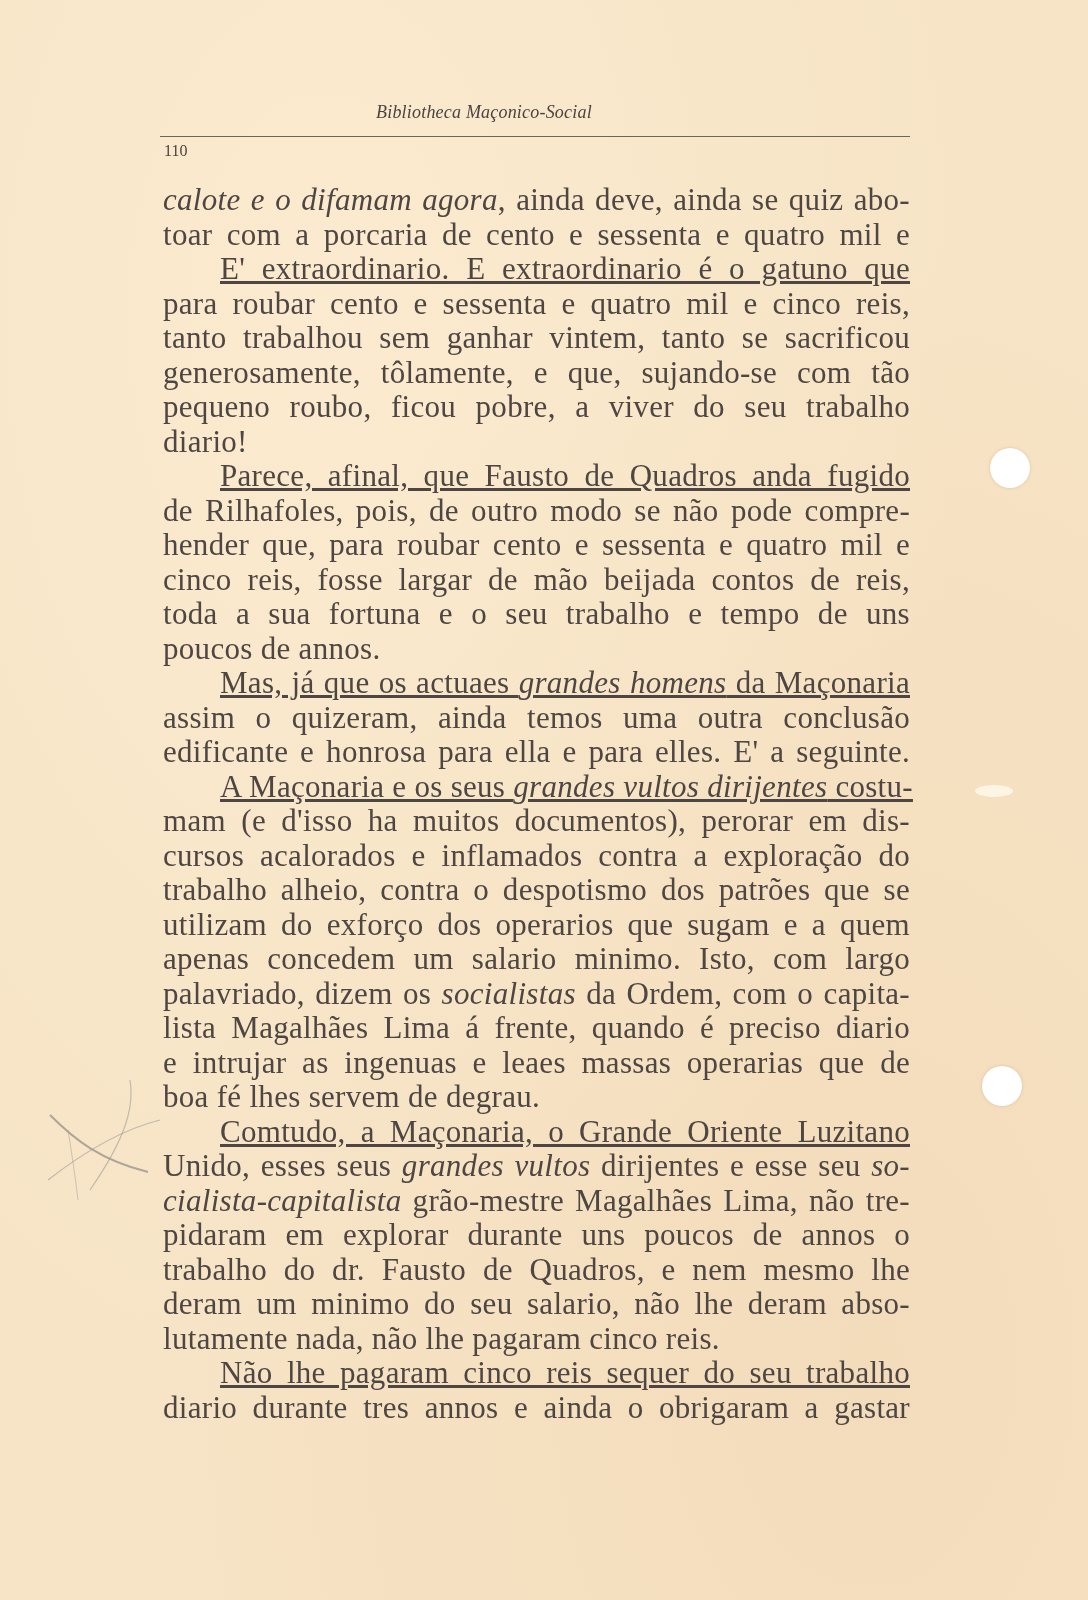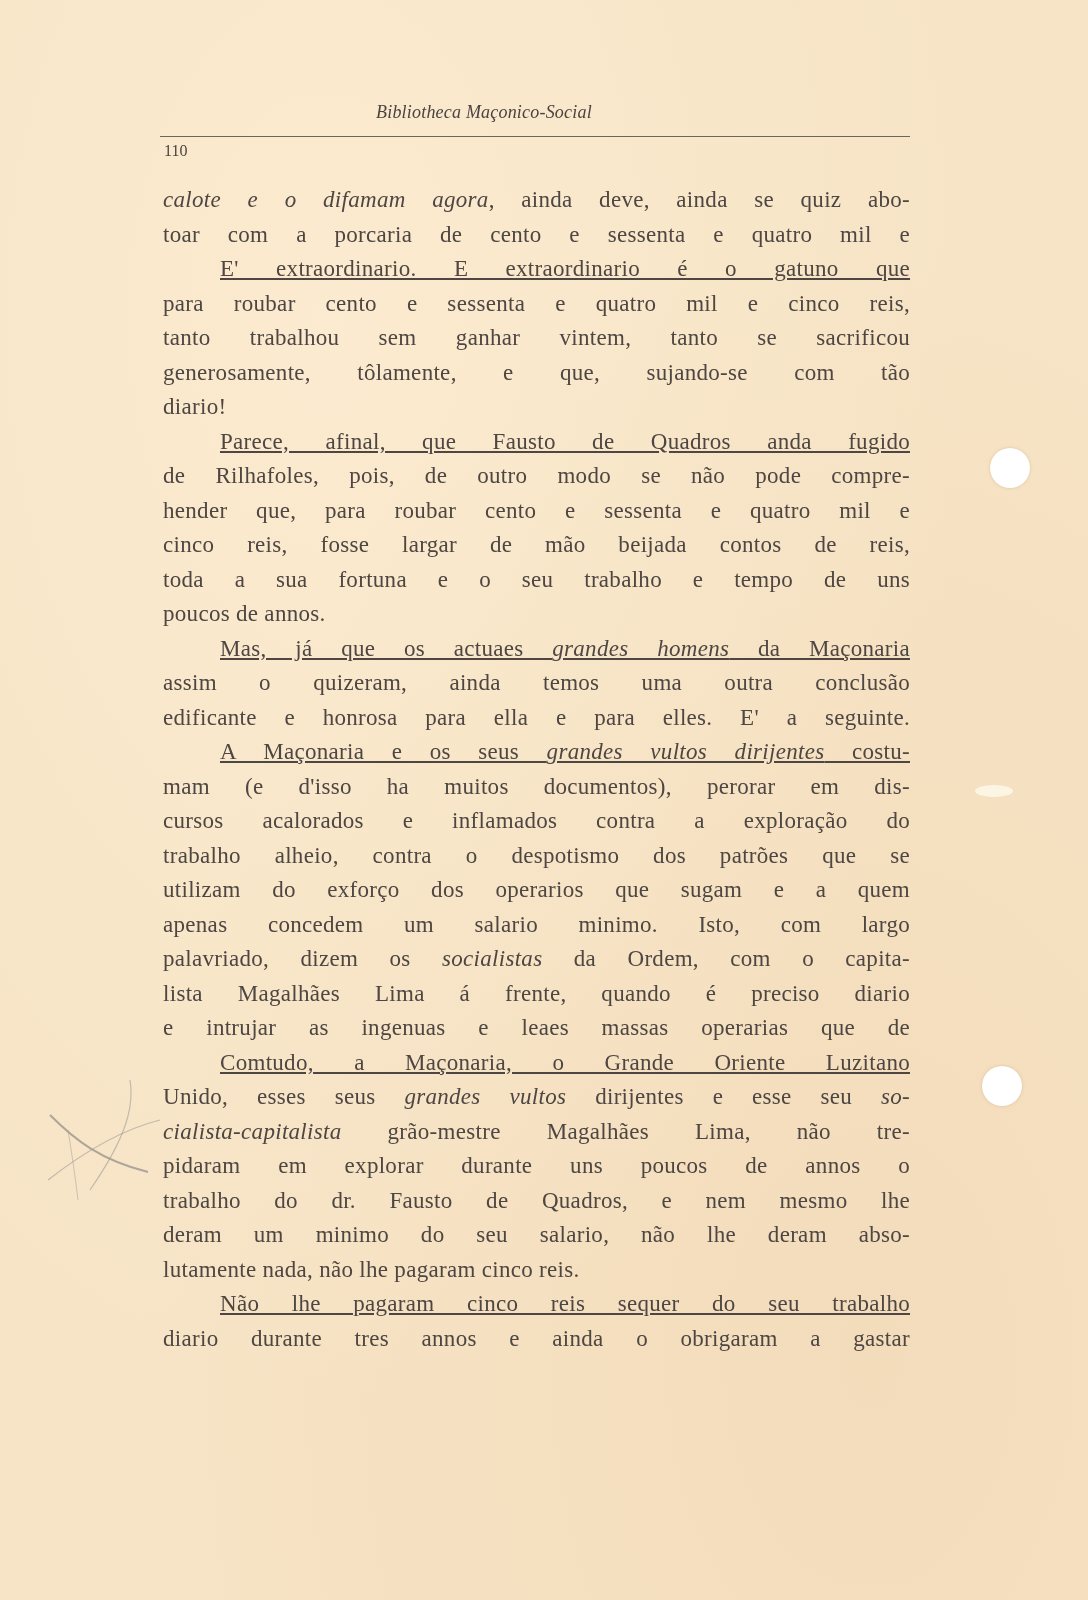--- a/index.html
+++ b/index.html
@@ -58,21 +58,21 @@
     }
     .body-text {
       position: absolute;
       left: 163px;
       top: 183px;
       width: 747px;
     }
     .line {
       height: 34.5px;
       line-height: 34.5px;
-      font-size: 23px;
+      font-size: 31px;
       white-space: nowrap;
       text-align: justify;
       text-align-last: justify;
       letter-spacing: 0.3px;
       color: #4d4642;
     }
     .line.last {
       text-align-last: left;
     }
     .line.indent {
@@ -118,39 +118,41 @@
     <div class="header-rule"></div>
   </div>
 
   <div class="body-text" id="body-text">
       <div class="line"><i>calote e o difamam agora</i><span>, ainda deve, ainda se quiz abo-</span></div>
       <div class="line"><span>toar com a porcaria de cento e sessenta e quatro mil e</span></div>
       <div class="line indent"><span>E' extraordinario. E extraordinario é o gatuno que</span></div>
       <div class="line"><span>para roubar cento e sessenta e quatro mil e cinco reis,</span></div>
       <div class="line"><span>tanto trabalhou sem ganhar vintem, tanto se sacrificou</span></div>
       <div class="line"><span>generosamente, tôlamente, e que, sujando-se com tão</span></div>
+      <div class="line"><span>pequeno roubo, ficou pobre, a viver do seu trabalho</span></div>
       <div class="line last"><span>diario!</span></div>
       <div class="line indent"><span>Parece, afinal, que Fausto de Quadros anda fugido</span></div>
       <div class="line"><span>de Rilhafoles, pois, de outro modo se não pode compre-</span></div>
       <div class="line"><span>hender que, para roubar cento e sessenta e quatro mil e</span></div>
       <div class="line"><span>cinco reis, fosse largar de mão beijada contos de reis,</span></div>
       <div class="line"><span>toda a sua fortuna e o seu trabalho e tempo de uns</span></div>
       <div class="line last"><span>poucos de annos.</span></div>
       <div class="line indent"><span>Mas, já que os actuaes </span><i>grandes homens</i><span> da Maçonaria</span></div>
       <div class="line"><span>assim o quizeram, ainda temos uma outra conclusão</span></div>
       <div class="line"><span>edificante e honrosa para ella e para elles. E' a seguinte.</span></div>
       <div class="line indent"><span>A Maçonaria e os seus </span><i>grandes vultos dirijentes</i><span> costu-</span></div>
       <div class="line"><span>mam (e d'isso ha muitos documentos), perorar em dis-</span></div>
       <div class="line"><span>cursos acalorados e inflamados contra a exploração do</span></div>
       <div class="line"><span>trabalho alheio, contra o despotismo dos patrões que se</span></div>
       <div class="line"><span>utilizam do exforço dos operarios que sugam e a quem</span></div>
       <div class="line"><span>apenas concedem um salario minimo. Isto, com largo</span></div>
       <div class="line"><span>palavriado, dizem os </span><i>socialistas</i><span> da Ordem, com o capita-</span></div>
       <div class="line"><span>lista Magalhães Lima á frente, quando é preciso diario</span></div>
       <div class="line"><span>e intrujar as ingenuas e leaes massas operarias que de</span></div>
+      <div class="line last"><span>boa fé lhes servem de degrau.</span></div>
       <div class="line indent"><span>Comtudo, a Maçonaria, o Grande Oriente Luzitano</span></div>
       <div class="line"><span>Unido, esses seus </span><i>grandes vultos</i><span> dirijentes e esse seu </span><i>so-</i></div>
       <div class="line"><i>cialista-capitalista</i><span> grão-mestre Magalhães Lima, não tre-</span></div>
       <div class="line"><span>pidaram em explorar durante uns poucos de annos o</span></div>
       <div class="line"><span>trabalho do dr. Fausto de Quadros, e nem mesmo lhe</span></div>
       <div class="line"><span>deram um minimo do seu salario, não lhe deram abso-</span></div>
       <div class="line last"><span>lutamente nada, não lhe pagaram cinco reis.</span></div>
       <div class="line indent"><span>Não lhe pagaram cinco reis sequer do seu trabalho</span></div>
       <div class="line"><span>diario durante tres annos e ainda o obrigaram a gastar</span></div>
     </div>

